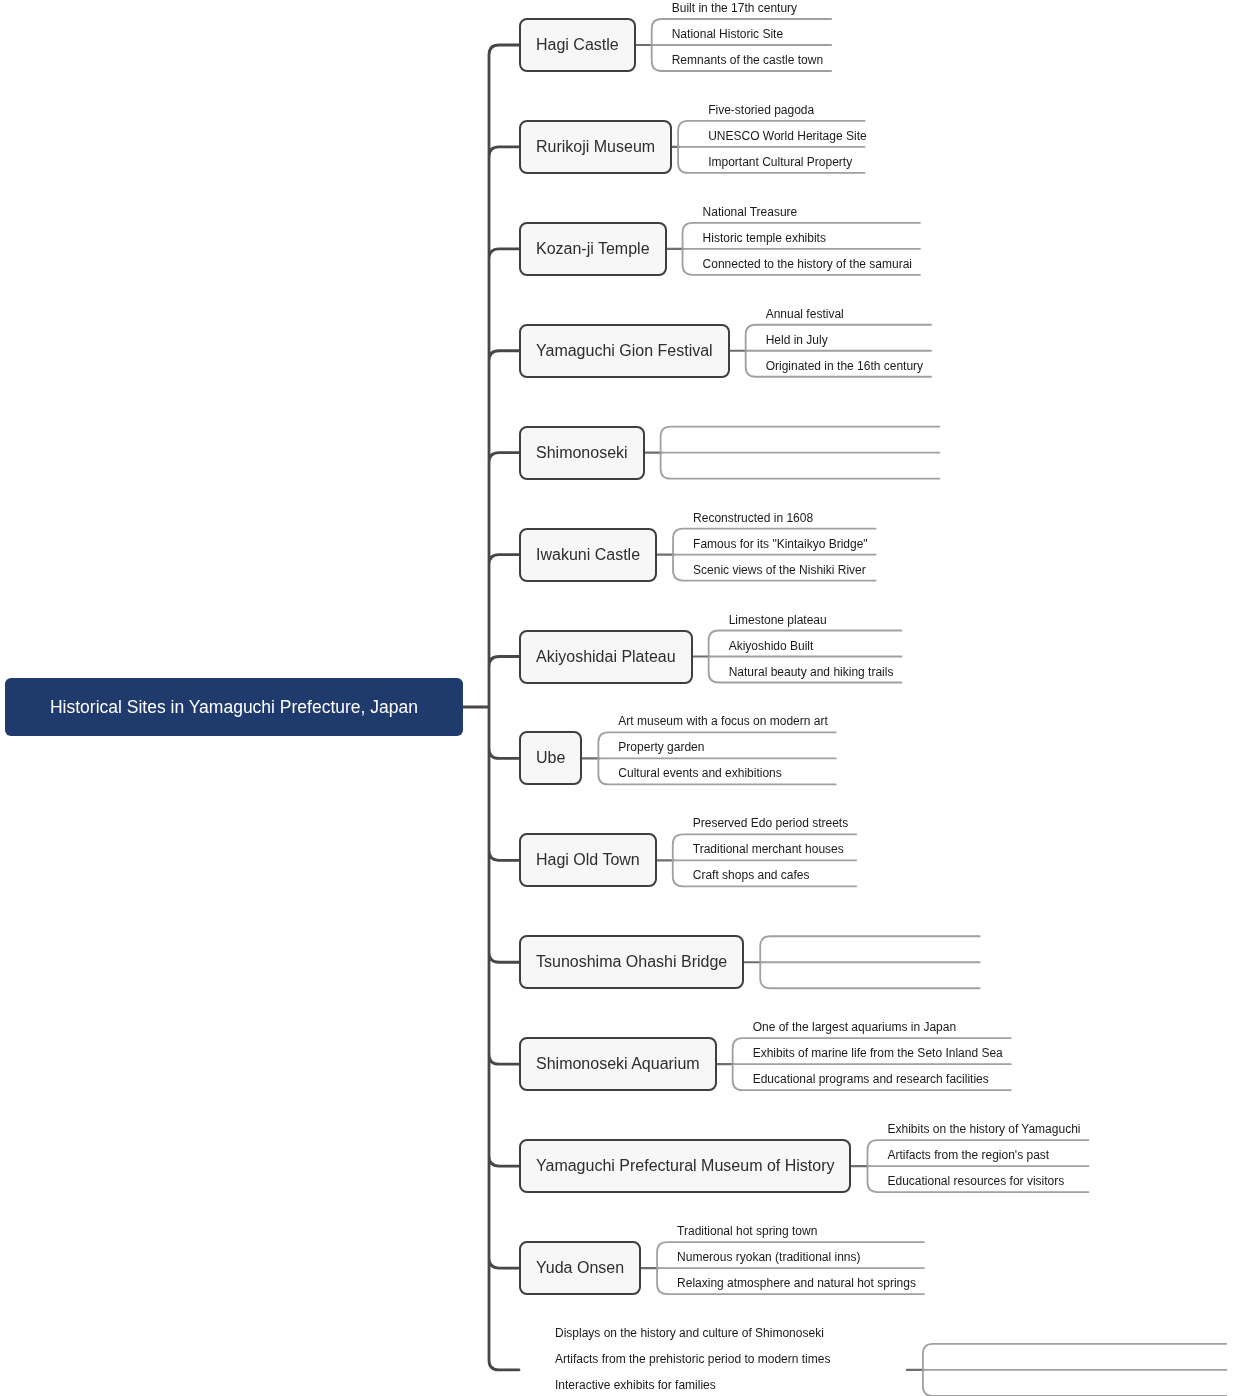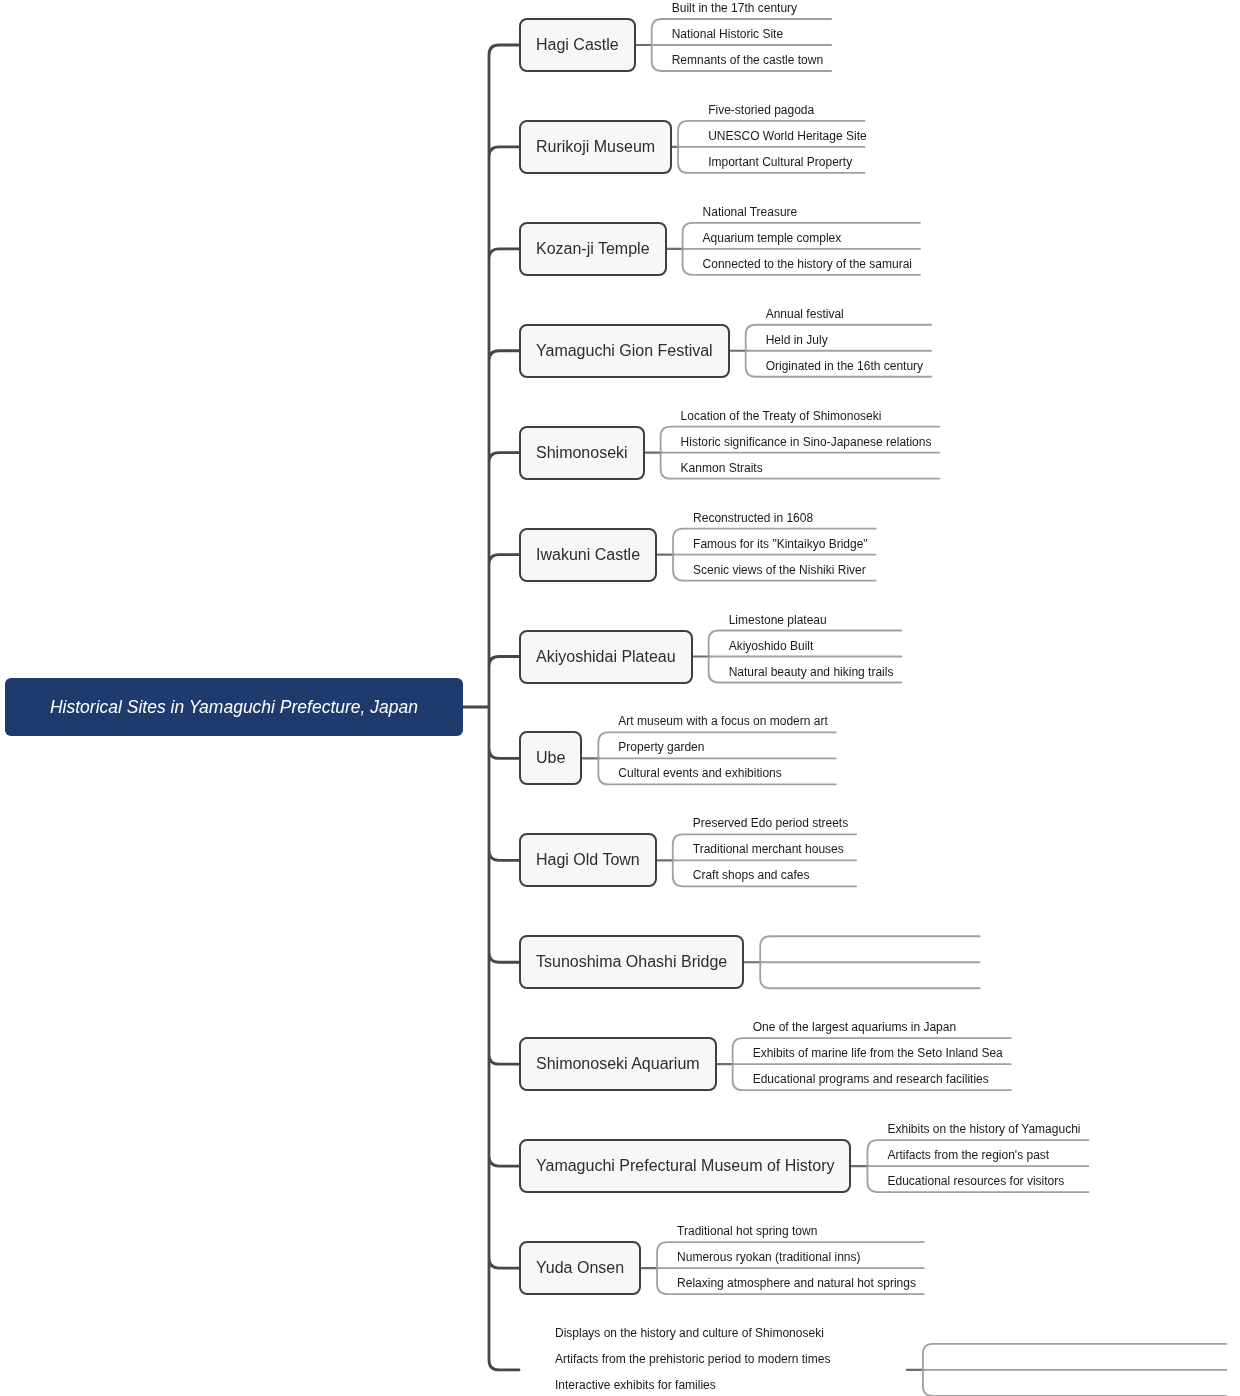--- a/index.html
+++ b/index.html
@@ -21,21 +21,20 @@
     width: 458px;
     height: 58px;
     background: var(--root-bg, #1f3a6c);
     color: var(--root-text, #ffffff);
     border-radius: 6px;
     display: flex;
     align-items: center;
     justify-content: center;
     font-size: 17.5px;
     white-space: nowrap;
-    font-style: italic;
   }
   .branch {
     position: absolute;
     left: 519px;
     transform: translateY(-50%);
     display: flex;
     align-items: center;
   }
   .node {
     flex: none;
@@ -95,41 +94,36 @@
           <div class="leaf">Five-storied pagoda</div>
           <div class="leaf">UNESCO World Heritage Site</div>
           <div class="leaf">Important Cultural Property</div>
         </div>
     </div>
 
     <div class="branch" style="top: 248.84px;">
       <div class="node">Kozan-ji Temple</div>
       <div class="leaves">
           <div class="leaf">National Treasure</div>
-          <div class="leaf">Aquarium temple complex</div>
+          <div class="leaf">Historic temple exhibits</div>
           <div class="leaf">Connected to the history of the samurai</div>
         </div>
     </div>
 
     <div class="branch" style="top: 350.76px;">
       <div class="node">Yamaguchi Gion Festival</div>
       <div class="leaves">
           <div class="leaf">Annual festival</div>
           <div class="leaf">Held in July</div>
           <div class="leaf">Originated in the 16th century</div>
         </div>
     </div>
 
     <div class="branch" style="top: 452.68px;">
       <div class="node">Shimonoseki</div>
-      <div class="leaves">
-          <div class="leaf">Location of the Treaty of Shimonoseki</div>
-          <div class="leaf">Historic significance in Sino-Japanese relations</div>
-          <div class="leaf">Kanmon Straits</div>
-        </div>
     </div>
 
     <div class="branch" style="top: 554.6px;">
       <div class="node">Iwakuni Castle</div>
       <div class="leaves">
           <div class="leaf">Reconstructed in 1608</div>
           <div class="leaf">Famous for its "Kintaikyo Bridge"</div>
           <div class="leaf">Scenic views of the Nishiki River</div>
         </div>
     </div>

